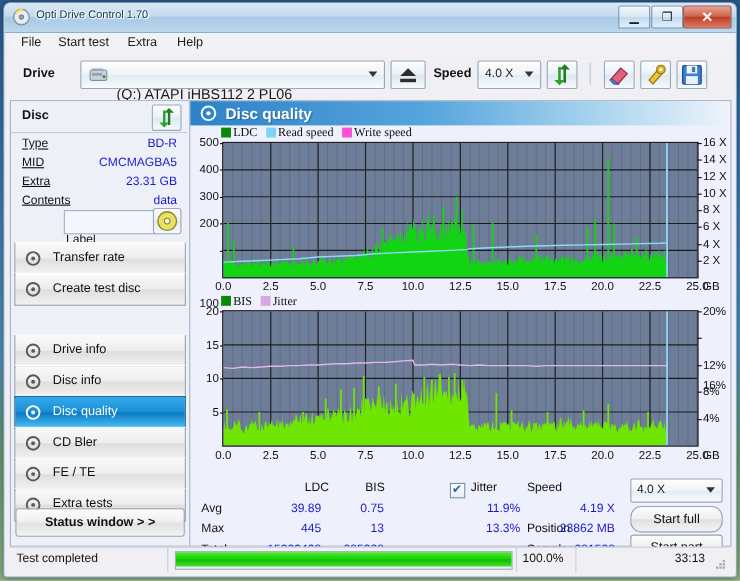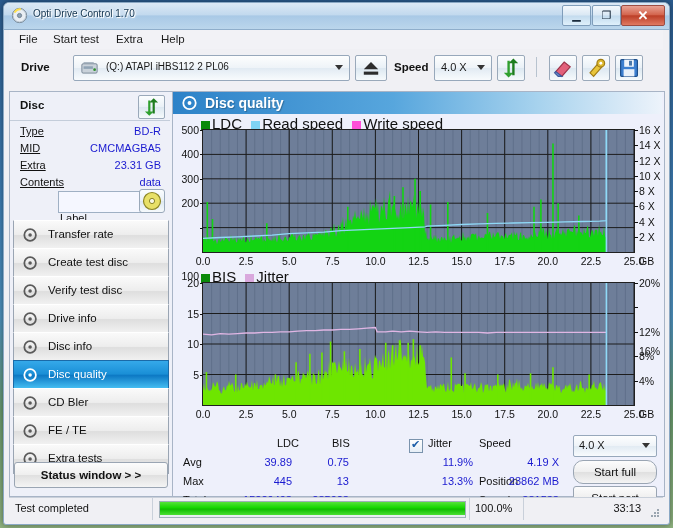--- a/index.html
+++ b/index.html
@@ -51,21 +51,21 @@
   
   #drivebar{
     position:absolute;left:5px;top:46px;width:654px;height:40px;background:#f0f0f4;
   }
   #drive-label{position:absolute;left:12px;top:12px;font-weight:bold;font-size:11.5px;color:#111;}
   #drive-combo{
     position:absolute;left:64px;top:6px;width:275px;height:24px;
     border:1px solid #97a8bb;border-radius:2px;
     background:linear-gradient(180deg,#fdfefe 0%,#eef3f8 50%,#e2ebf3 52%,#f8fbfd 100%);
   }
-  #drive-combo .dtext{position:absolute;left:32px;top:5px;font-size:10px;color:#1a1a1a;white-space:nowrap;}
+  #drive-combo .dtext{position:absolute;left:32px;top:22px;font-size:13px;color:#1a1a1a;white-space:nowrap;}
   .combo-arrow{position:absolute;right:6px;top:9px;width:0;height:0;
     border-left:4px solid transparent;border-right:4px solid transparent;border-top:5px solid #333;}
   .tbtn{
     position:absolute;border:1px solid #9aa9ba;border-radius:2px;
     background:linear-gradient(180deg,#fbfdfe 0%,#eaf1f7 48%,#dde8f1 52%,#f6fafc 100%);
     cursor:default;
   }
   #btn-eject{left:346px;top:6px;width:30px;height:24px;}
   #speed-label{position:absolute;left:385px;top:12px;font-weight:bold;font-size:11.5px;color:#111;}
   #speed-combo{
@@ -120,21 +120,21 @@
     position:absolute;left:168px;top:88px;width:491px;height:404px;
     background:#eef0fb;border:1px solid #a8b4c6;
   }
   #dq-header{
     position:absolute;left:0;top:0;width:489px;height:22px;
     background:linear-gradient(90deg,#2d82c8 0%,#57a6dd 45%,#a8d3ee 75%,#edf3fb 100%);
   }
   #dq-header .ht{position:absolute;left:32px;top:3px;font-size:14px;font-weight:bold;color:#fff;
     text-shadow:1px 1px 1px rgba(0,0,0,.25);}
   #dq-header .hi{position:absolute;left:8px;top:3px;width:17px;height:16px;}
-  .legend{position:absolute;font-size:15px;color:#111;white-space:nowrap;}
+  .legend{position:absolute;font-size:11px;color:#111;white-space:nowrap;font-family:Liberation Serif, serif;}
   .lgsw{display:inline-block;width:9px;height:9px;vertical-align:-1px;margin-right:2px;}
   .chartbox{position:absolute;border:1px solid #202020;background:#6c7c97;overflow:hidden;}
   .axlab{position:absolute;font-size:10.5px;color:#111;white-space:nowrap;}
   .tick{position:absolute;background:#111;}
   
   .stat{position:absolute;font-size:11px;color:#111;white-space:nowrap;}
   .statv{position:absolute;font-size:11px;color:#1a1ad0;white-space:nowrap;text-align:right;}
   #jit-check{position:absolute;left:236px;top:347px;width:12px;height:12px;
     border:1px solid #7a93ad;background:linear-gradient(180deg,#fefefe,#e6eef6);}
   #jit-check .ck{position:absolute;left:1px;top:-2px;font-size:11px;color:#1d5fa8;}
@@ -298,27 +298,20 @@
         <circle cx="8" cy="9" r="2" fill="#5a5a5a"></circle>
       </svg>
       <span class="nlab">Transfer rate</span>
     </div>
     <div class="navbtn" style="top:156px">
       <svg class="nico" viewBox="0 0 18 18">
         <circle cx="8" cy="9" r="6.5" fill="none" stroke="#5a5a5a" stroke-width="2"></circle>
         <circle cx="8" cy="9" r="2" fill="#5a5a5a"></circle>
       </svg>
       <span class="nlab">Create test disc</span>
-    </div>
-    <div class="navbtn" style="top:184px">
-      <svg class="nico" viewBox="0 0 18 18">
-        <circle cx="8" cy="9" r="6.5" fill="none" stroke="#5a5a5a" stroke-width="2"></circle>
-        <circle cx="8" cy="9" r="2" fill="#5a5a5a"></circle>
-      </svg>
-      <span class="nlab">Verify test disc</span>
     </div>
     <div class="navbtn" style="top:212px">
       <svg class="nico" viewBox="0 0 18 18">
         <circle cx="8" cy="9" r="6.5" fill="none" stroke="#5a5a5a" stroke-width="2"></circle>
         <circle cx="8" cy="9" r="2" fill="#5a5a5a"></circle>
       </svg>
       <span class="nlab">Drive info</span>
     </div>
     <div class="navbtn" style="top:240px">
       <svg class="nico" viewBox="0 0 18 18">

